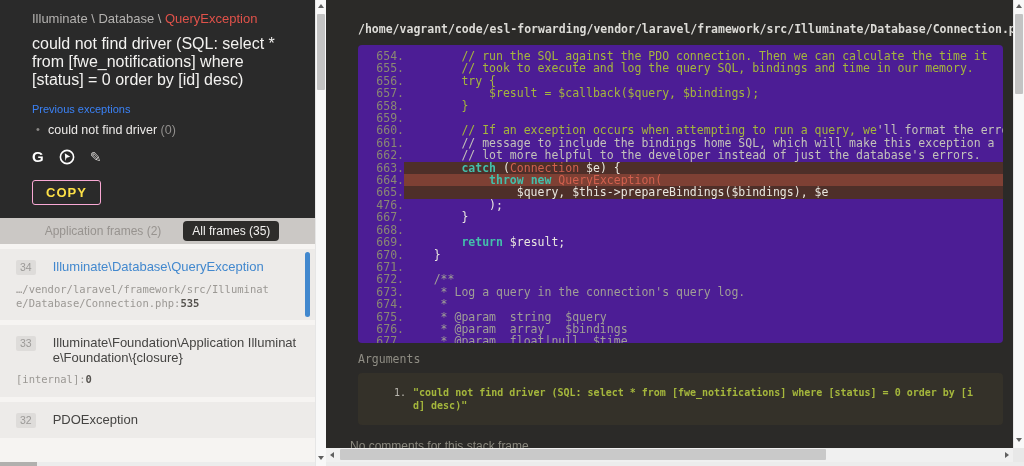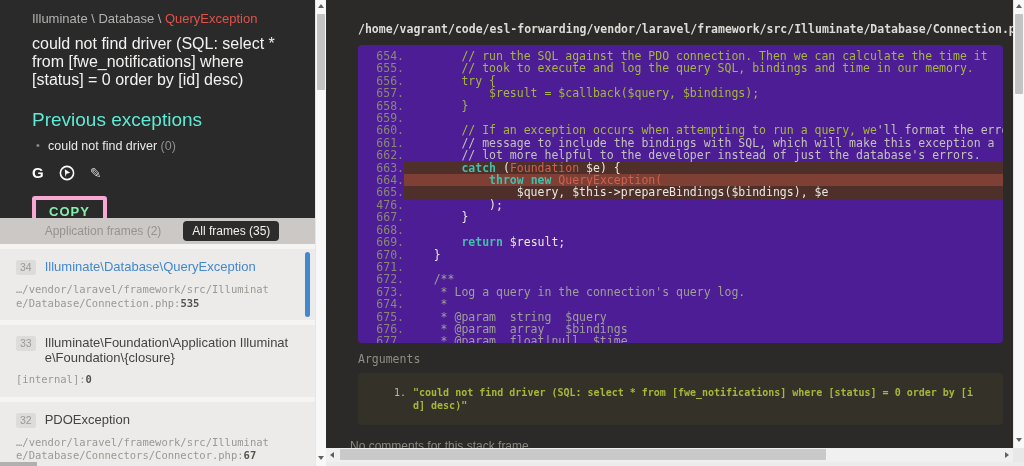--- a/index.html
+++ b/index.html
@@ -7,42 +7,42 @@
               font-family:"Liberation Sans", sans-serif; }
   #app { position:relative; width:1024px; height:466px; overflow:hidden; }
 
   
   .left-panel { position:absolute; left:0; top:0; width:315px; height:462px; background:#f6f4f2; }
   .exc-summary { position:relative; width:358px; height:218px; background:#2a2a2a; padding:11px 28px 0 32px; }
   .crumb { font-size:13px; color:#b4b2b0; height:16px; }
   .crumb-cls { color:#e0524a; }
   .exc-message { margin-top:8px; font-size:16px; line-height:18px; font-weight:normal;
                  color:#f3f2f0; width:262px; }
-  .prev-heading { margin-top:20px; font-size:19px; color:#5eead4; }
+  .prev-heading { margin-top:14px; font-size:11px; color:#3b82f6; }
   .prev-list { margin-top:8px; list-style:none; }
   .prev-list li { font-size:12.5px; color:#eceae8; padding-left:16px; position:relative; }
   .prev-list li::before { content:"•"; position:absolute; left:4px; color:#8c8a88; font-size:11px; }
   .prev-count { color:#918f8d; }
   .icon-row { margin-top:11px; display:flex; align-items:center; gap:15px; height:18px; }
   .icon-g { color:#ffffff; font-weight:bold; font-size:15px; line-height:16px; }
   .icon-svg { display:block; }
   .icon-pen { color:#d6d4d2; font-size:14px; line-height:16px; }
-  .copy-btn { margin-top:14px; display:inline-block; background:transparent; border:4px solid #f9a8d4;
-              color:#86efac; font-family:"Liberation Sans",sans-serif; font-size:13px; font-weight:bold;
+  .copy-btn { margin-top:14px; display:inline-block; background:transparent; border:1px solid #f9a8d4;
+              color:#fde047; font-family:"Liberation Sans",sans-serif; font-size:13px; font-weight:bold;
               letter-spacing:1px; padding:4px 13px; border-radius:3px; cursor:pointer; }
 
   .tabs-bar { position:absolute; left:0; top:218px; width:315px; height:26px; background:#cbc8c5;
               display:flex; align-items:center; justify-content:center; gap:13px; font-size:12px; }
   .tab { color:#97938f; cursor:pointer; padding:3px 9px; border-radius:4px; white-space:nowrap; }
   .tab.active { background:#2d2c2a; color:#f2f1ef; }
 
   .frames-list { position:absolute; left:0; top:244px; width:315px; height:218px; overflow:hidden;
                  background:#f6f4f2; padding-top:5px; }
   .frame { position:relative; background:#edebe9; margin-bottom:5px; padding:10px 16px; cursor:pointer; }
-  .frame-row { display:flex; align-items:flex-start; }
+  .frame-row { display:flex; align-items:flex-start;gap:8px; }
   .frame-num { flex:0 0 auto; background:#dedcda; color:#9b9997; font-size:10.5px; line-height:11px;
                padding:2px 4px; border-radius:2px; margin-right:9px; margin-top:1px; }
   .frame-class { font-size:13px; line-height:15px; color:#454442; word-break:break-all; width:250px; }
   .frame.active .frame-class { color:#4288ce; }
   .frame-path { margin-top:8px; font-family:"DejaVu Sans Mono", monospace; font-size:10.5px;
                 line-height:13.5px; color:#9b9894; word-break:break-all; width:262px; }
   .frame-path b { color:#56534f; }
   .active-bar { position:absolute; right:5px; top:3px; bottom:3px; width:5px;
                 background:#4288ce; border-radius:3px; }
 
@@ -147,21 +147,20 @@
             <span class="frame-num">33</span>
             <div class="frame-class">Illuminate\Foundation\Application Illuminate\Foundation\{closure}</div>
           </div>
           <div class="frame-path">[internal]:<b>0</b></div>
         </div>
         <div class="frame">
           <div class="frame-row">
             <span class="frame-num">32</span>
             <div class="frame-class">PDOException</div>
           </div>
-          <div class="frame-path">…/vendor/laravel/framework/src/Illuminate/Database/Connectors/Connector.php:<b>67</b></div>
         </div>
       </div>
   </aside>
 
   <div class="left-bottom-strip">
     <div class="left-bottom-thumb"></div>
   </div>
 
   <div class="vscroll mid-scroll">
     <div class="arrow" style="top:0;">
@@ -176,23 +175,23 @@
   <section class="right-panel">
     <div class="file-path">/home/vagrant/code/esl-forwarding/vendor/laravel/framework/src/Illuminate/Database/Connection.php</div>
     <div class="code-block" id="code-block">
         <div class="code-line"><span class="ln">654.</span><span class="lc"><span class="seg-g">        // run the SQL against the PDO connection. Then we can calculate the time it</span></span></div>
         <div class="code-line"><span class="ln">655.</span><span class="lc"><span class="seg-g">        // took to execute and log the query SQL, bindings and time in our memory.</span></span></div>
         <div class="code-line"><span class="ln">656.</span><span class="lc"><span class="seg-g">        try {</span></span></div>
         <div class="code-line"><span class="ln">657.</span><span class="lc"><span class="seg-g">            $result = $callback($query, $bindings);</span></span></div>
         <div class="code-line"><span class="ln">658.</span><span class="lc"><span class="seg-g">        }</span></span></div>
         <div class="code-line"><span class="ln">659.</span><span class="lc"> </span></div>
         <div class="code-line"><span class="ln">660.</span><span class="lc"><span class="seg-g">        // If an exception occurs when attempting to run a query, we</span><span class="seg-d">'ll format the error</span></span></div>
-        <div class="code-line"><span class="ln">661.</span><span class="lc"><span class="seg-d">        // message to include the bindings with SQL, which will make this exception a</span></span></div>
+        <div class="code-line"><span class="ln">661.</span><span class="lc"><span class="seg-d">        // message to include the bindings home SQL, which will make this exception a</span></span></div>
         <div class="code-line"><span class="ln">662.</span><span class="lc"><span class="seg-d">        // lot more helpful to the developer instead of just the database's errors.</span></span></div>
-        <div class="code-line"><span class="ln">663.</span><span class="lc hl-dim"><span class="seg-k">        catch</span><span class="seg-w"> (</span><span class="seg-r">Foundation</span><span class="seg-w"> $e) {</span></span></div>
+        <div class="code-line"><span class="ln">663.</span><span class="lc hl-dim"><span class="seg-k">        catch</span><span class="seg-w"> (</span><span class="seg-r">Connection</span><span class="seg-w"> $e) {</span></span></div>
         <div class="code-line"><span class="ln">664.</span><span class="lc hl-hot"><span class="seg-k">            throw</span><span class="seg-w"> </span><span class="seg-k">new</span><span class="seg-w"> </span><span class="seg-r">QueryException(</span></span></div>
         <div class="code-line"><span class="ln">665.</span><span class="lc hl-dim"><span class="seg-w">                $query, $this-&gt;prepareBindings($bindings), $e</span></span></div>
         <div class="code-line"><span class="ln">476.</span><span class="lc"><span class="seg-w">            );</span></span></div>
         <div class="code-line"><span class="ln">667.</span><span class="lc"><span class="seg-w">        }</span></span></div>
         <div class="code-line"><span class="ln">668.</span><span class="lc"> </span></div>
         <div class="code-line"><span class="ln">669.</span><span class="lc"><span class="seg-k">        return</span><span class="seg-w"> $result;</span></span></div>
         <div class="code-line"><span class="ln">670.</span><span class="lc"><span class="seg-w">    }</span></span></div>
         <div class="code-line"><span class="ln">671.</span><span class="lc"> </span></div>
         <div class="code-line"><span class="ln">672.</span><span class="lc"><span class="seg-c">    /**</span></span></div>
         <div class="code-line"><span class="ln">673.</span><span class="lc"><span class="seg-c">     * Log a query in the connection's query log.</span></span></div>

